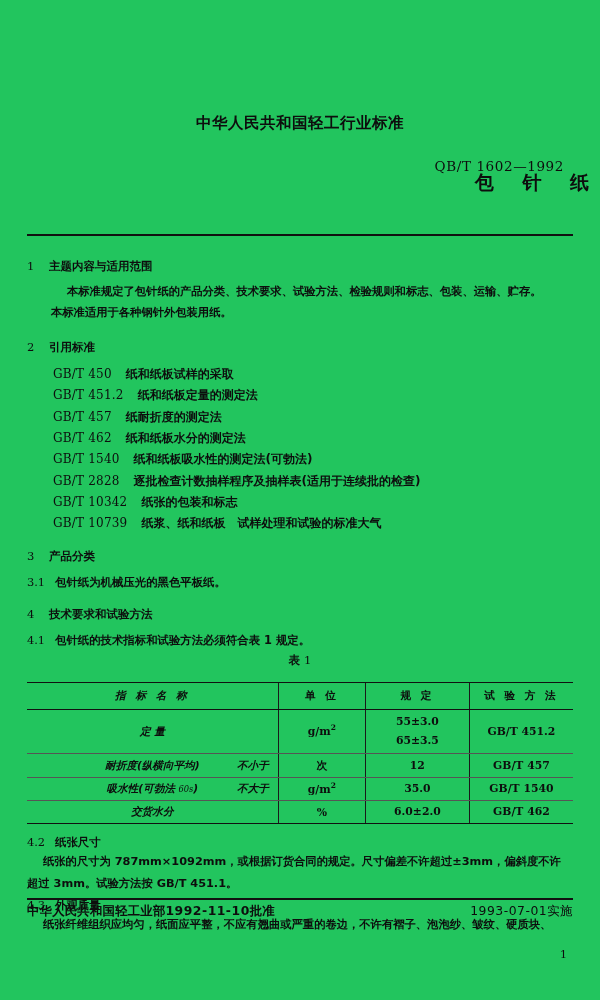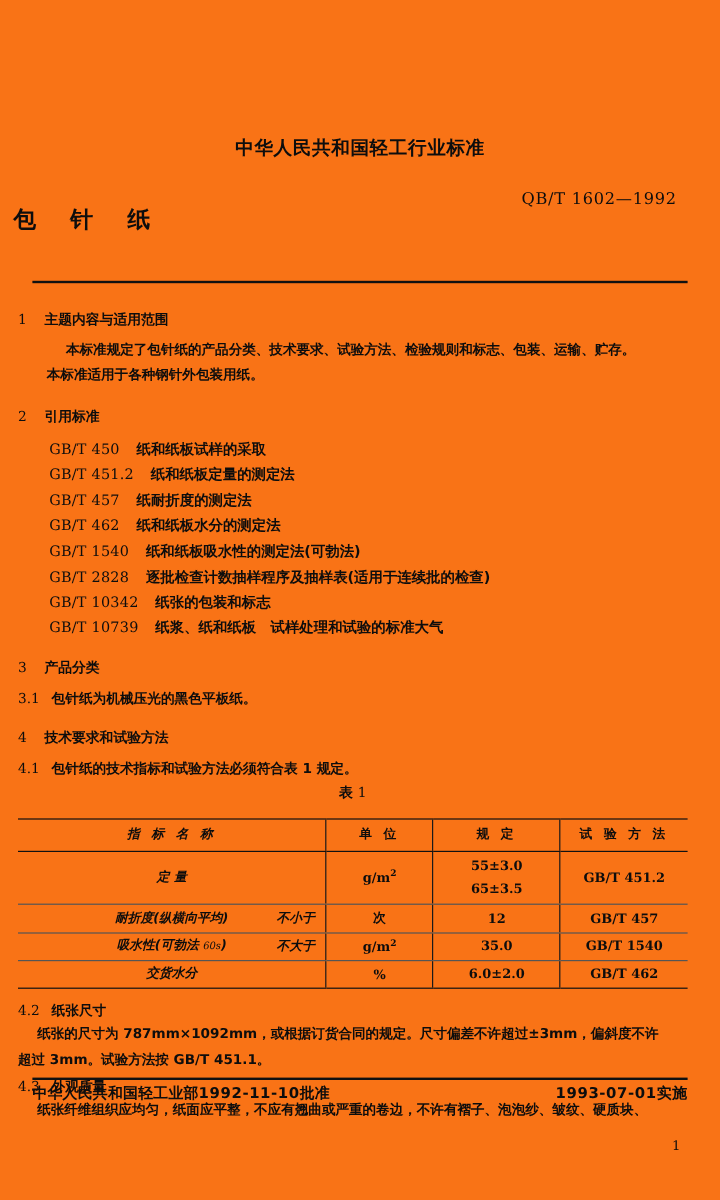--- a/index.html
+++ b/index.html
@@ -14,21 +14,21 @@
     font-family: "DejaVu Sans", "Liberation Sans", sans-serif;
     color: #0d0d0d;
     overflow: hidden;
   }
 
   .page {
     position: absolute;
     left: 0; top: 0;
     width: 600px;
     height: 1000px;
-    background: #f97316;
+    background: #22c55e;
   }
 
   
   .hdr-std-class {
     position: absolute;
     left: 0; right: 0;
     top: 113px;
     text-align: center;
     font-size: 15.5px;
     font-weight: bold;
@@ -40,39 +40,39 @@
     right: 36px;
     top: 158px;
     font-size: 13.5px;
     font-family: "DejaVu Serif", "Liberation Serif", serif;
     letter-spacing: 0.6px;
   }
   .hdr-title {
     position: absolute;
     left: 0; right: 0;
     top: 170px;
-    text-align: left;
+    text-align: right;
     font-size: 19px;
     font-weight: bold;
     letter-spacing: 11px;
     text-indent: 11px;
   }
   .rule-top {
     position: absolute;
     left: 27px;
     right: 27px;
     top: 234px;
     height: 2px;
     background: #111;
   }
 
   
   .content {
     position: absolute;
-    left: 15px;
+    left: 27px;
     right: 27px;
     top: 258px;
   }
   .sec-head {
     font-size: 11.5px;
     font-weight: bold;
     margin: 0 0 9px 0;
     line-height: 1.4;
   }
   .sec-head .num {
@@ -224,21 +224,21 @@
   .foot-left .dt {
     font-family: "DejaVu Sans", "Liberation Sans", sans-serif;
     letter-spacing: 0.5px;
     text-align: right;
   }
   .foot-right {
     position: absolute;
     right: 27px;
     top: 903px;
     font-size: 12.4px;
-    font-weight: bold;
+    font-weight: normal;
     letter-spacing: 0.5px;
   }
   .page-num {
     position: absolute;
     right: 33px;
     top: 948px;
     font-size: 11px;
     font-family: "DejaVu Serif", "Liberation Serif", serif;
   }
 </style>

